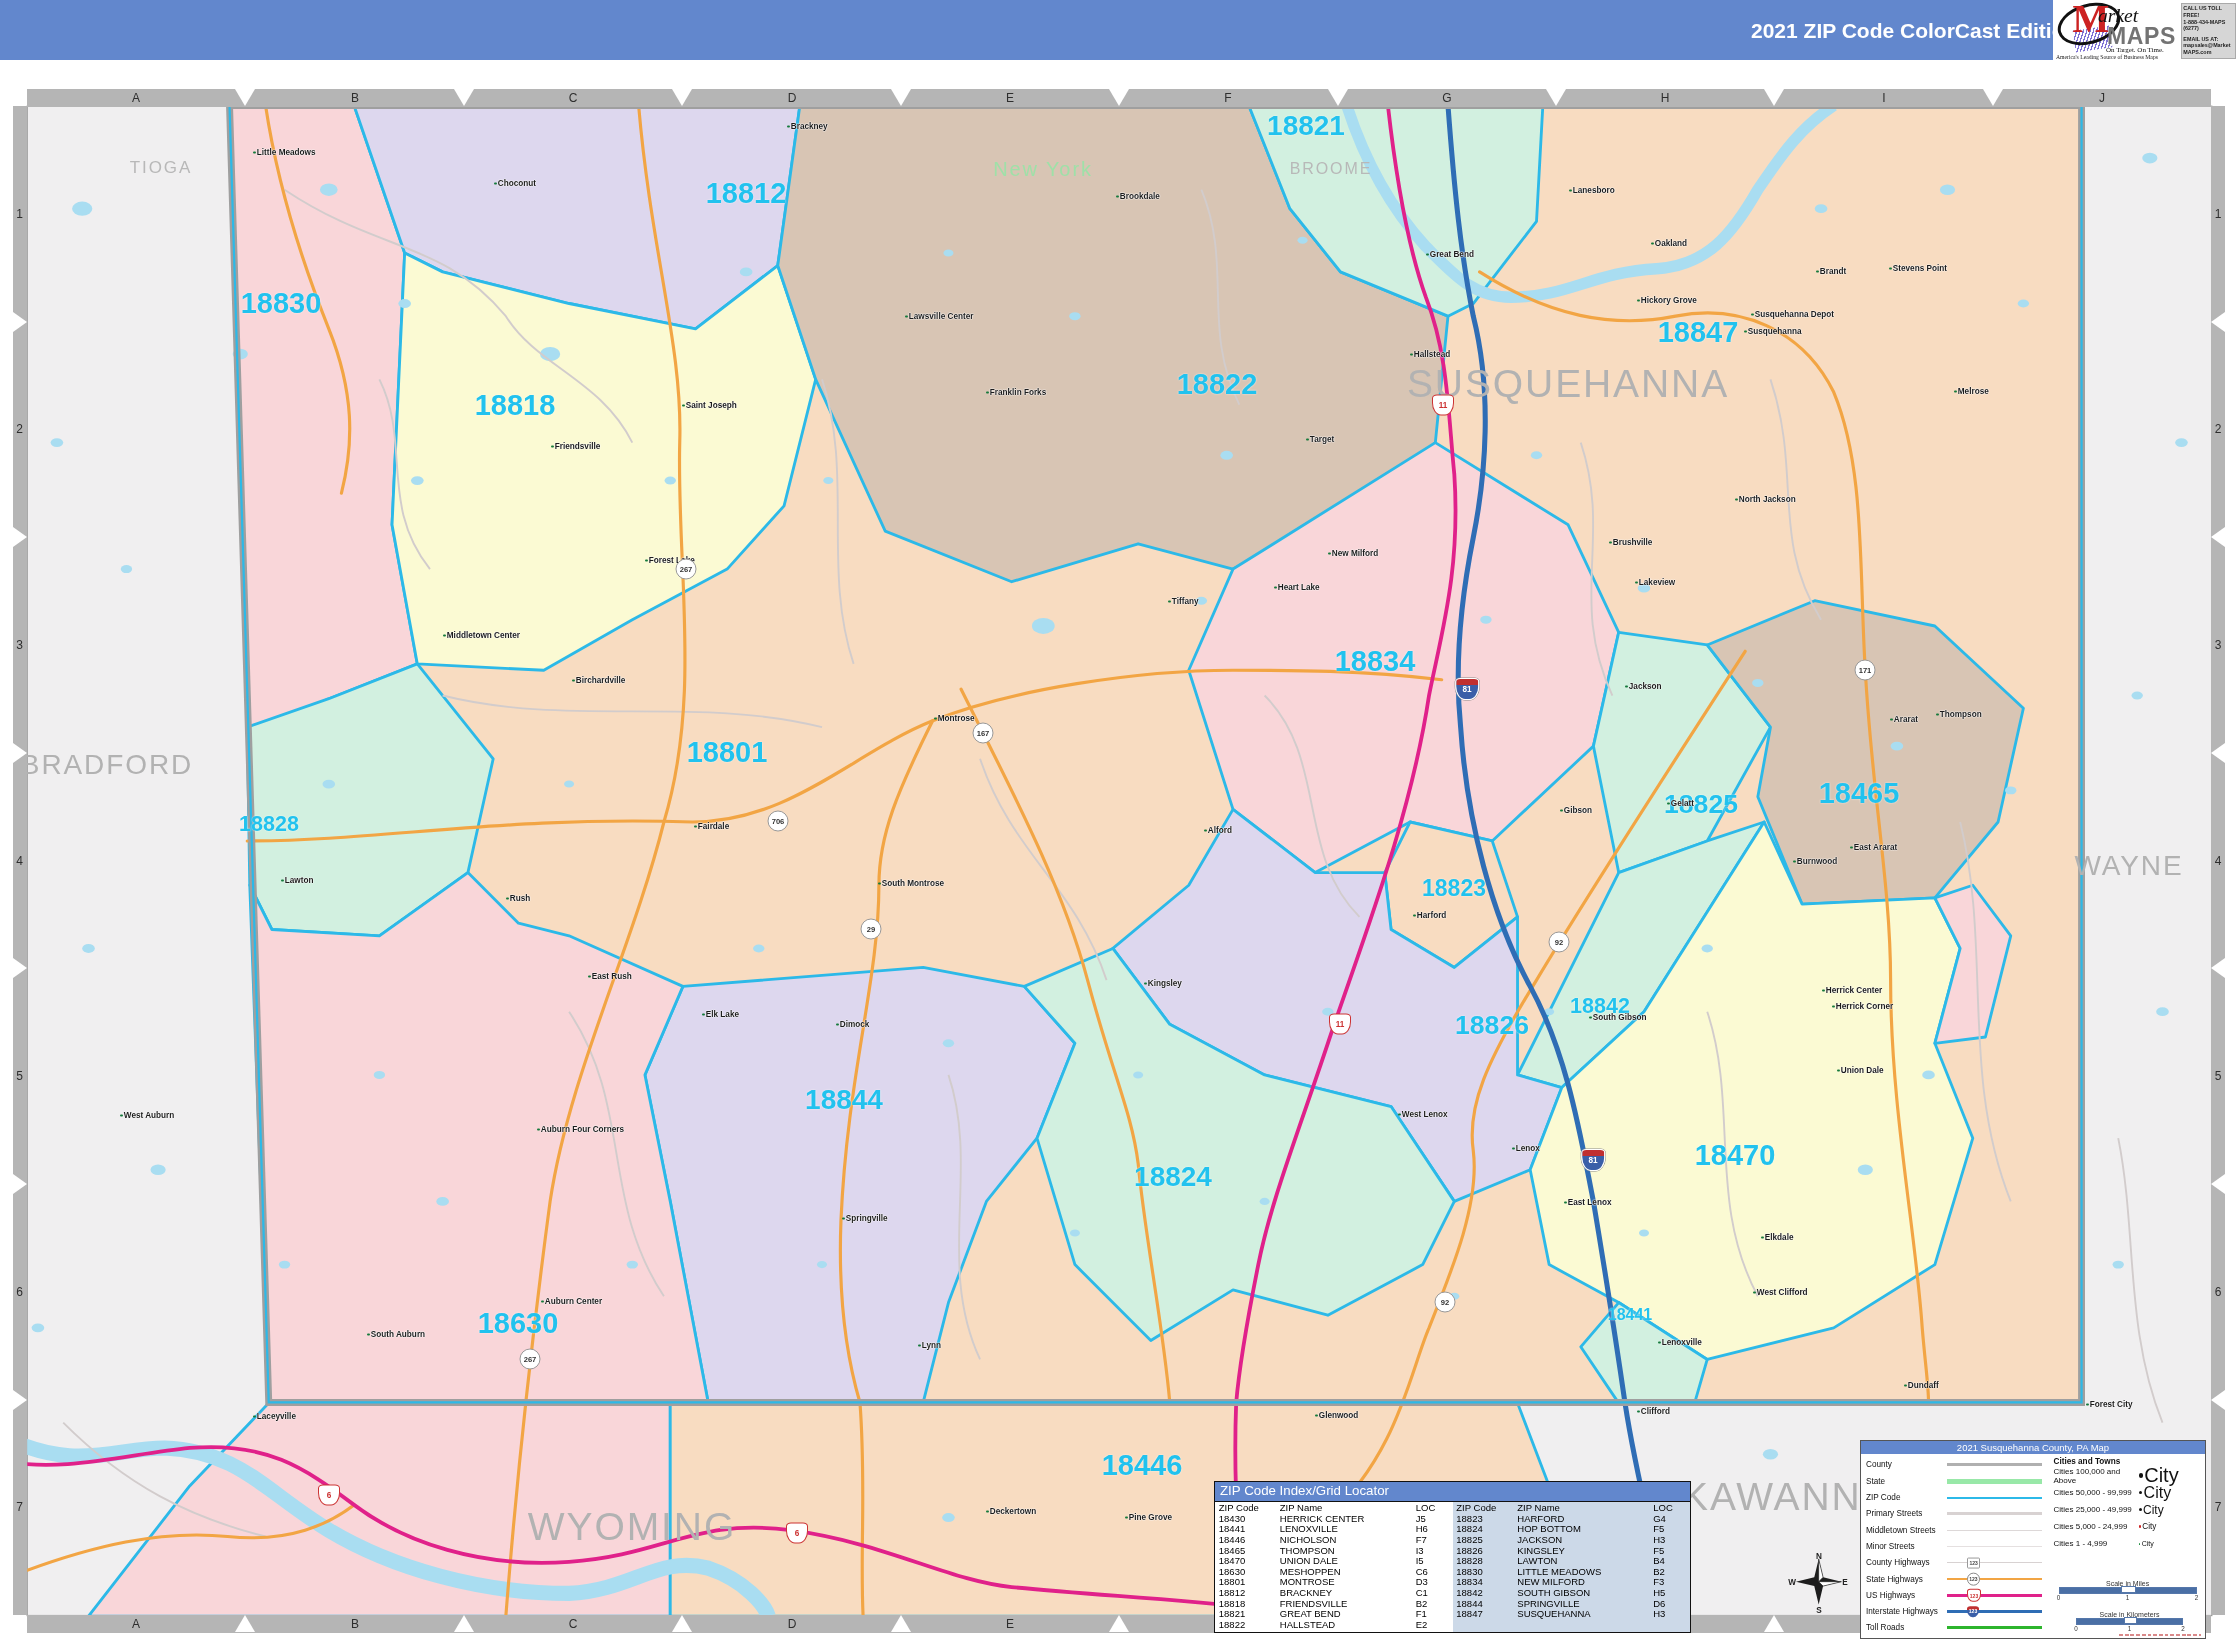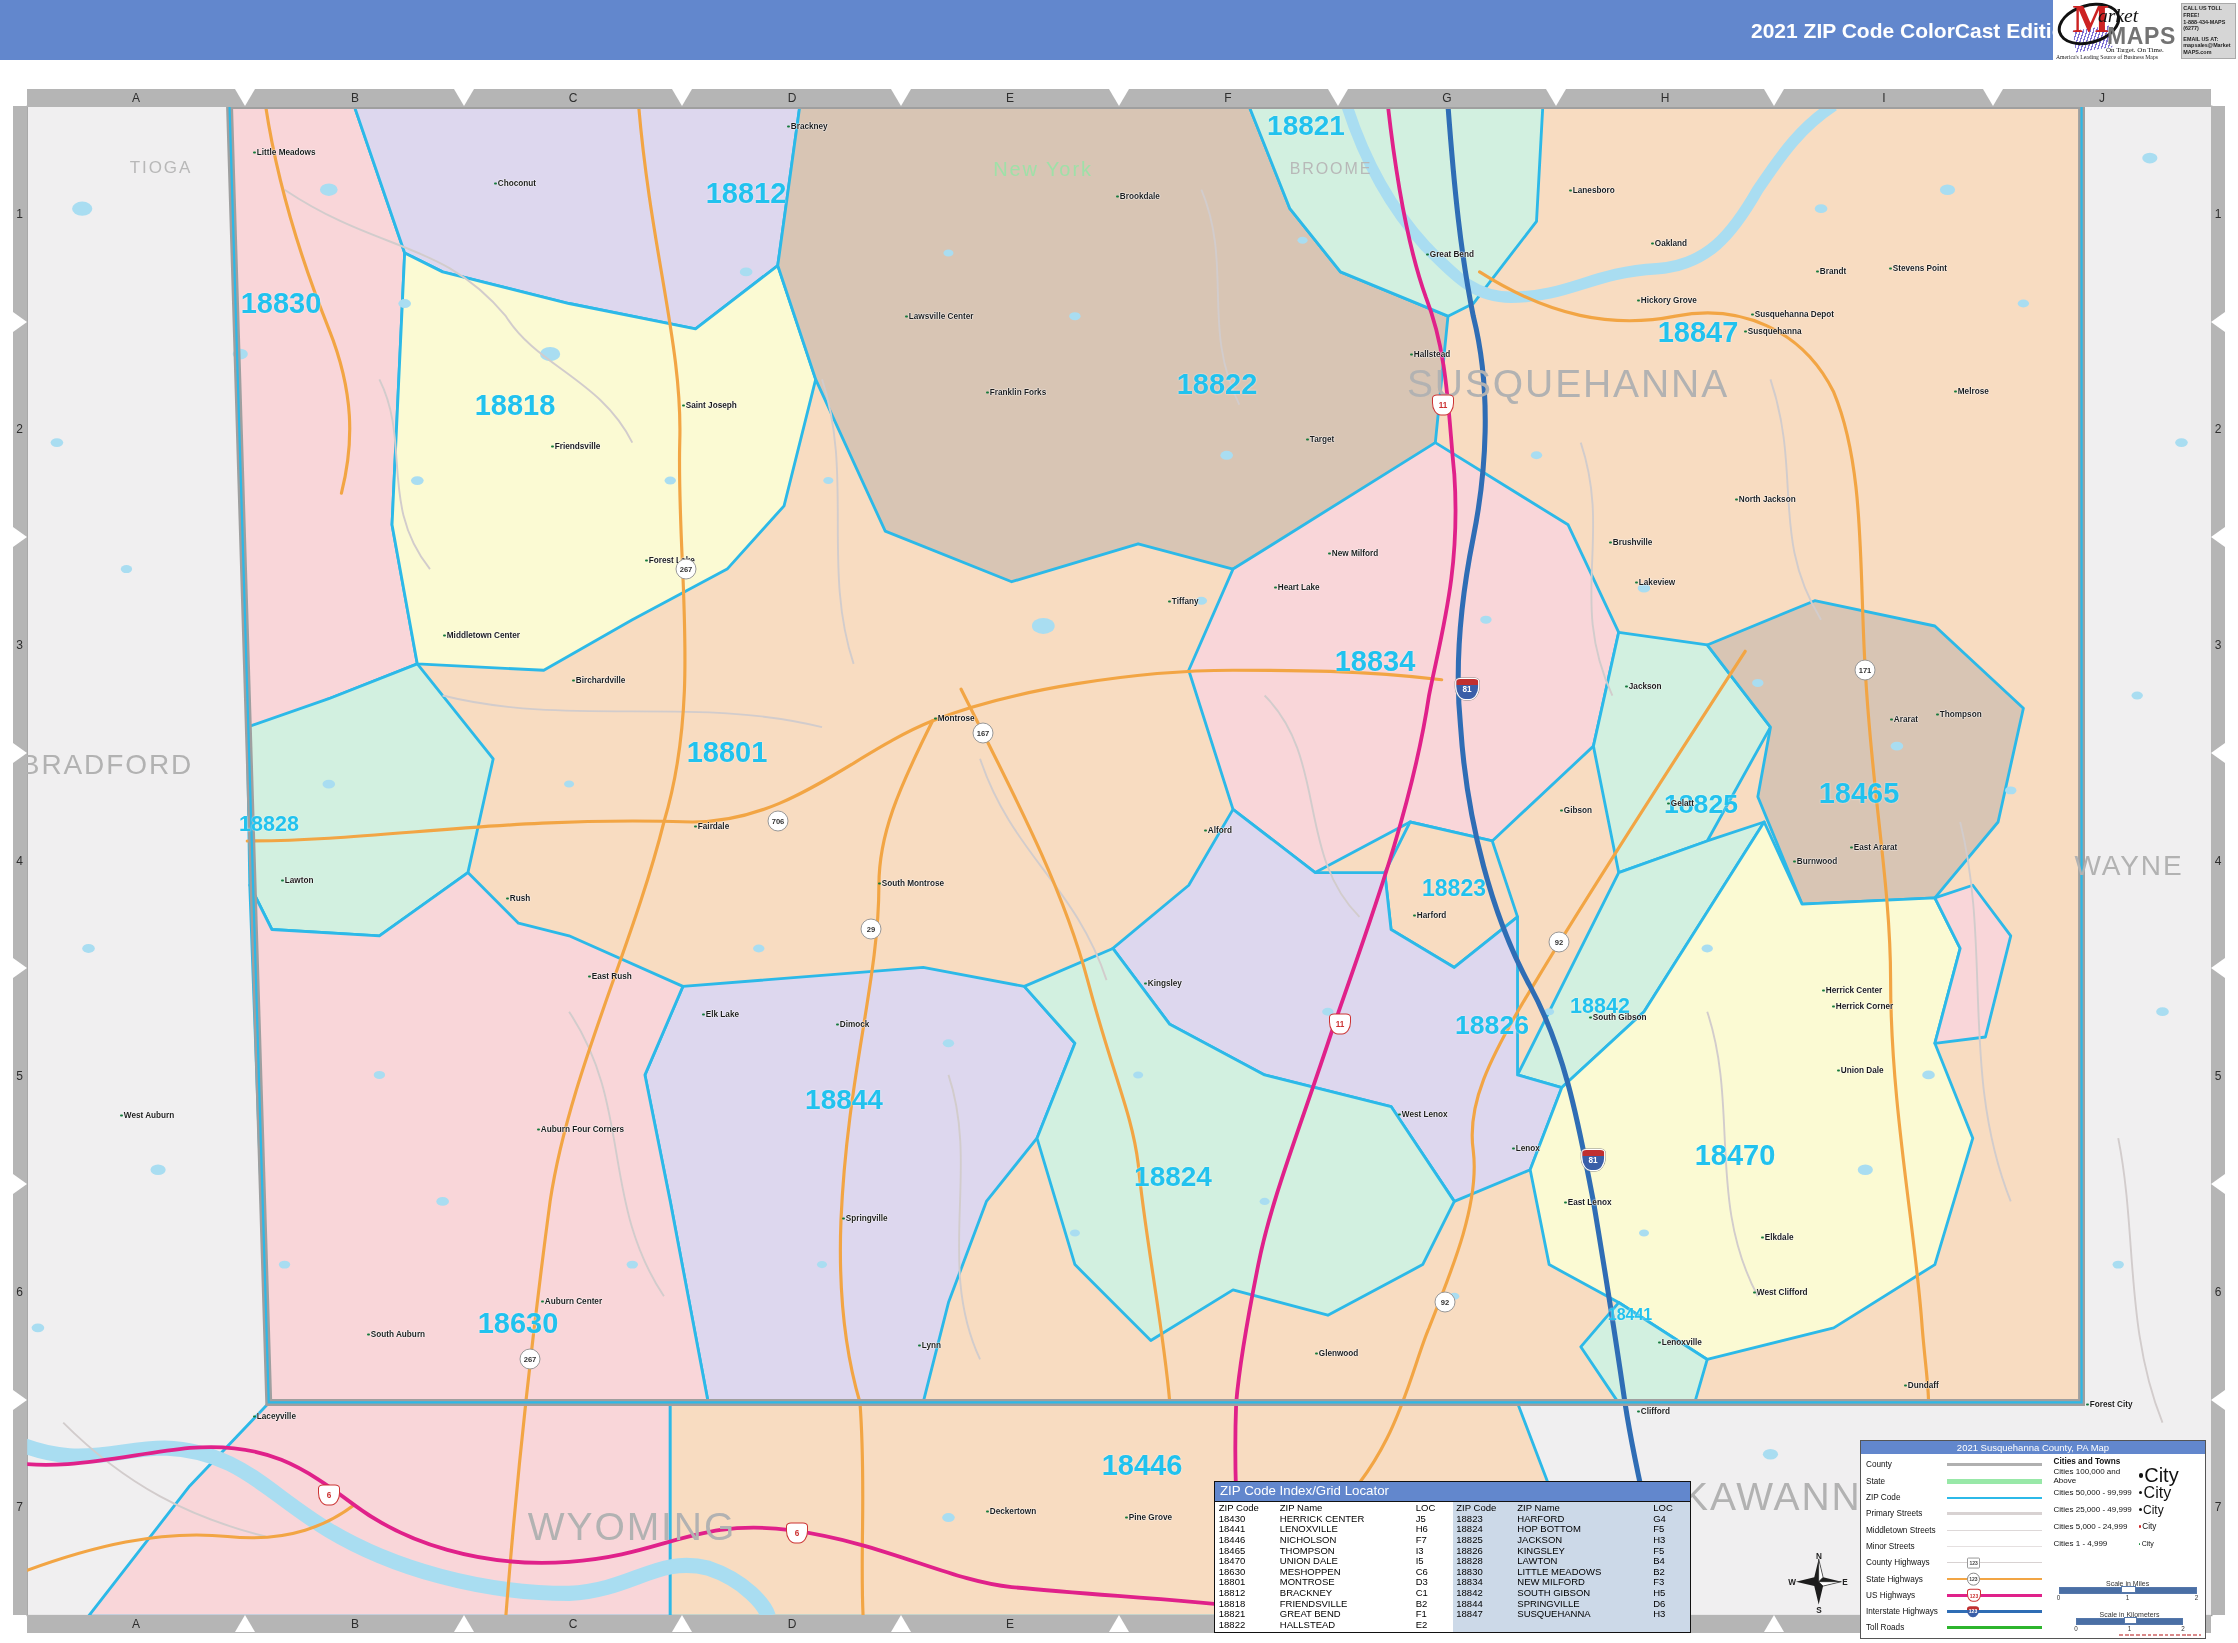--- a/index.html
+++ b/index.html
@@ -333,21 +333,21 @@
       <div class="town-label" style="left: 1890px; top: 719px;"><span class="town-dot"></span><span>Ararat</span></div>
       <div class="town-label" style="left: 1936px; top: 714px;"><span class="town-dot"></span><span>Thompson</span></div>
       <div class="town-label" style="left: 1589px; top: 1017px;"><span class="town-dot"></span><span>South Gibson</span></div>
       <div class="town-label" style="left: 1822px; top: 990px;"><span class="town-dot"></span><span>Herrick Center</span></div>
       <div class="town-label" style="left: 1832px; top: 1006px;"><span class="town-dot"></span><span>Herrick Corner</span></div>
       <div class="town-label" style="left: 1837px; top: 1070px;"><span class="town-dot"></span><span>Union Dale</span></div>
       <div class="town-label" style="left: 1398px; top: 1114px;"><span class="town-dot"></span><span>West Lenox</span></div>
       <div class="town-label" style="left: 1512px; top: 1148px;"><span class="town-dot"></span><span>Lenox</span></div>
       <div class="town-label" style="left: 1564px; top: 1202px;"><span class="town-dot"></span><span>East Lenox</span></div>
       <div class="town-label" style="left: 1658px; top: 1342px;"><span class="town-dot"></span><span>Lenoxville</span></div>
-      <div class="town-label" style="left: 1315px; top: 1353px;"><span class="town-dot"></span><span>Glenwood</span></div>
+      <div class="town-label" style="left: 1315px; top: 1415px;"><span class="town-dot"></span><span>Glenwood</span></div>
       <div class="town-label" style="left: 1125px; top: 1517px;"><span class="town-dot"></span><span>Pine Grove</span></div>
       <div class="town-label" style="left: 986px; top: 1511px;"><span class="town-dot"></span><span>Deckertown</span></div>
       <div class="town-label" style="left: 1753px; top: 1292px;"><span class="town-dot"></span><span>West Clifford</span></div>
       <div class="town-label" style="left: 1761px; top: 1237px;"><span class="town-dot"></span><span>Elkdale</span></div>
       <div class="town-label" style="left: 1637px; top: 1411px;"><span class="town-dot"></span><span>Clifford</span></div>
       <div class="town-label" style="left: 1904px; top: 1385px;"><span class="town-dot"></span><span>Dundaff</span></div>
       <div class="town-label" style="left: 2086px; top: 1404px;"><span class="town-dot"></span><span>Forest City</span></div>
       <div class="shield sh-i" style="left: 1467px; top: 689px;">81</div>
       <div class="shield sh-i" style="left: 1593px; top: 1160px;">81</div>
       <div class="shield sh-u" style="left: 1443px; top: 405px;">11</div>

